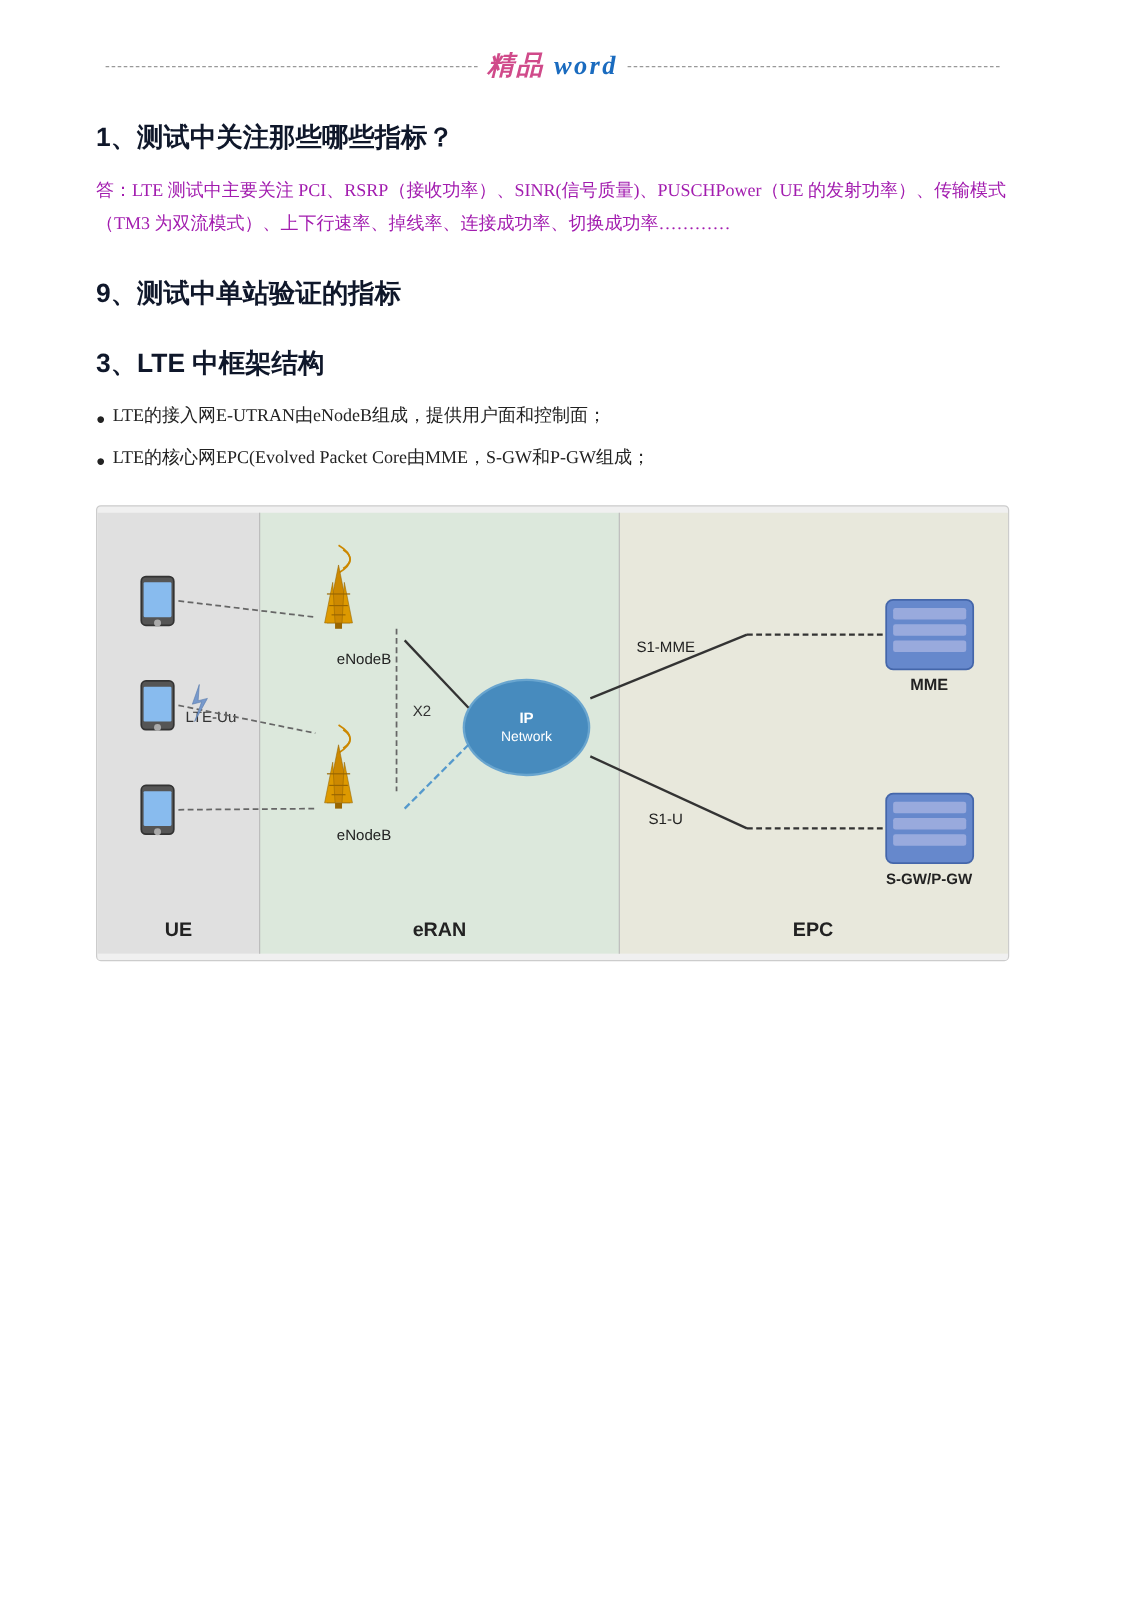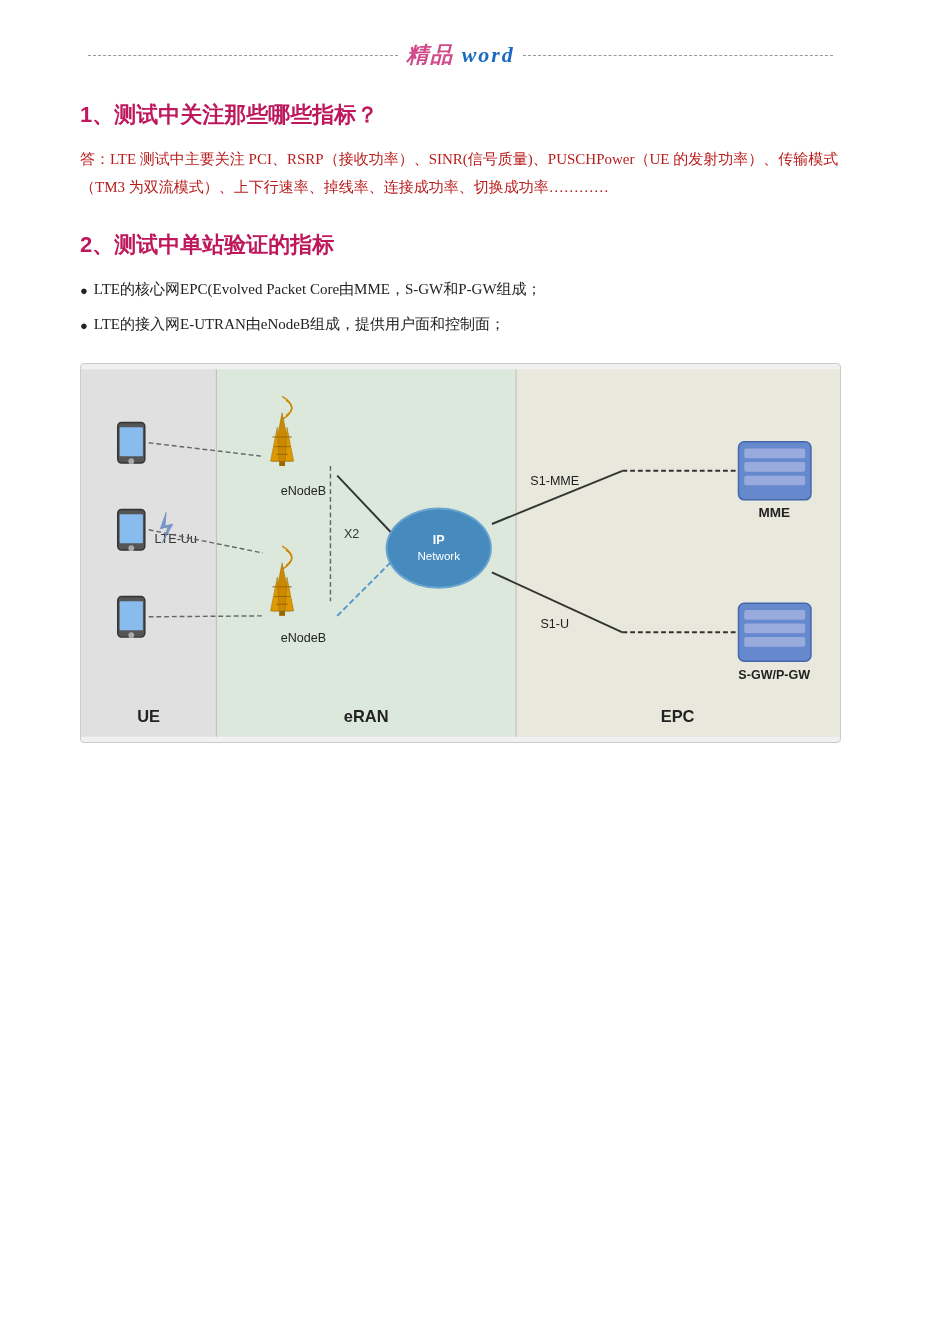--- a/index.html
+++ b/index.html
@@ -44,29 +44,29 @@
     }
     .header-title span.word {
       color: #1a6bbf;
       font-style: italic;
       font-family: "Times New Roman", serif;
     }
     
     .section-title {
       font-size: 22px;
       font-weight: bold;
-      color: #be185d;
+      color: #0f172a;
       margin-bottom: 16px;
       margin-top: 28px;
       font-family: "SimHei", "黑体", sans-serif;
     }
     .section-body {
       font-size: 15px;
       line-height: 1.85;
-      color: #b91c1c;
+      color: #a21caf;
       margin-bottom: 8px;
       text-indent: 0;
     }
     .section-body p {
       margin-bottom: 6px;
     }
     
     .bullet-list {
       margin: 10px 0 10px 0;
       padding: 0;
@@ -119,30 +119,31 @@
       <span class="word">word</span>
     </div>
     <div class="header-dashes"></div>
   </div>
 
   <div class="section-title">1、测试中关注那些哪些指标？</div>
   <div class="section-body">
     <span>答：</span><span>LTE 测试中主要关注 PCI、RSRP（接收功率）、SINR(信号质量)、PUSCHPower（UE 的发射功率）、传输模式（TM3 为双流模式）、上下行速率、掉线率、连接成功率、切换成功率…………</span>
   </div>
 
-  <div class="section-title">2、测试中单站验证的指标</div>
+  <div class="section-title">9、测试中单站验证的指标</div>
   <div class="section-body">
   </div>
 
+  <div class="section-title">3、LTE 中框架结构</div>
   <ul class="bullet-list">
     <li>
-        <span>LTE的核心网EPC(Evolved Packet Core由MME，S-GW和P-GW组成；</span>
+        <span>LTE的接入网E-UTRAN由eNodeB组成，提供用户面和控制面；</span>
       </li>
     <li>
-        <span>LTE的接入网E-UTRAN由eNodeB组成，提供用户面和控制面；</span>
+        <span>LTE的核心网EPC(Evolved Packet Core由MME，S-GW和P-GW组成；</span>
       </li>
   </ul>
 
   <div class="diagram-container">
     <svg class="diag-svg" viewBox="0 0 785 380" xmlns="http://www.w3.org/2000/svg">
 
       <rect x="0" y="0" width="140" height="380" fill="#e0e0e0"></rect>
       <rect x="140" y="0" width="310" height="380" fill="#dce8dc"></rect>
       <rect x="450" y="0" width="335" height="380" fill="#e8e8dc"></rect>
 

